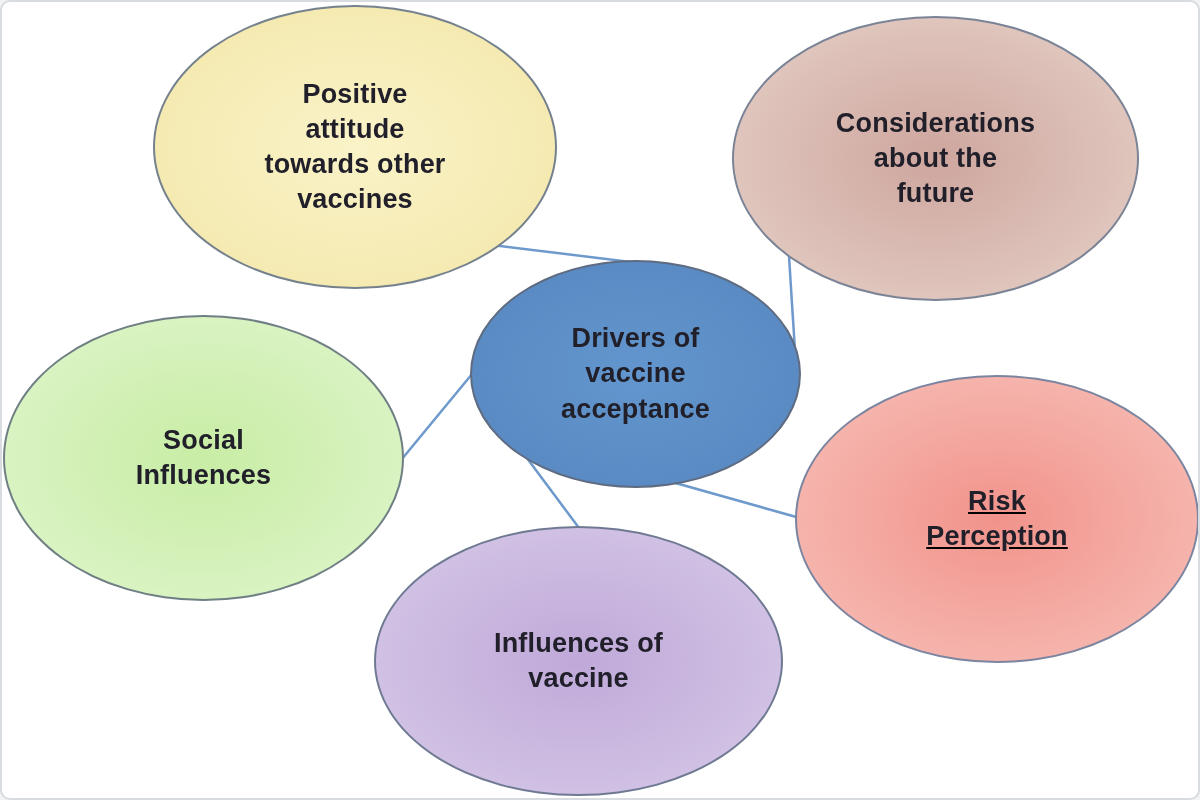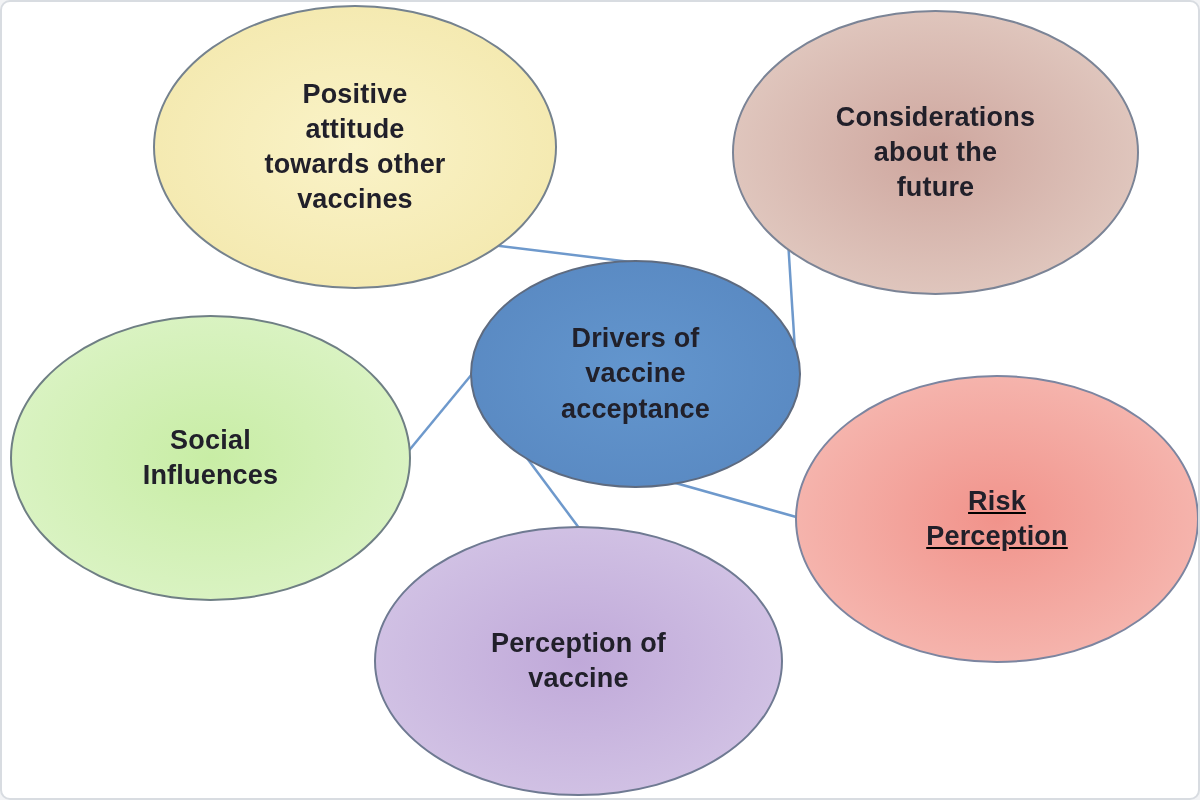--- a/index.html
+++ b/index.html
@@ -38,23 +38,23 @@
   .node .label {
     white-space: pre-line;
     font-weight: bold;
     font-size: 27px;
     line-height: 1.3;
     color: #21202a;
     letter-spacing: 0.2px;
   }
   
   .node-positive   { left: 151px; top: 3px;   width: 400px; height: 280px; }
-  .node-considerations { left: 730px; top: 8px; width: 403px; height: 281px; }
+  .node-considerations { left: 730px; top: 14px; width: 403px; height: 281px; }
   .node-drivers    { left: 468px; top: 258px; width: 327px; height: 224px; text-align: center; }
-  .node-social     { left: 8px;   top: 313px; width: 397px; height: 282px; }
+  .node-social     { left: 1px;   top: 313px; width: 397px; height: 282px; }
   .node-knowledge  { left: 372px; top: 524px; width: 405px; height: 266px; }
   .node-risk       { left: 793px; top: 373px; width: 400px; height: 284px; }
 </style>
 </head>
 <body>
 
 <div class="canvas">
 
   <svg class="connectors" viewBox="0 0 1200 800" xmlns="http://www.w3.org/2000/svg">
     <line class="connector" x1="425" y1="235" x2="645" y2="262" stroke-width="2.5" stroke="#6e99cc"></line>
@@ -82,21 +82,21 @@
 vaccine
 acceptance</span>
   </div>
 
   <div class="node node-social" style="background: radial-gradient(rgb(200, 237, 165) 0%, rgb(224, 245, 205) 100%); border-color: rgb(111, 127, 132);">
     <span class="label" style="color: rgb(33, 32, 42);">Social
 Influences</span>
   </div>
 
   <div class="node node-knowledge" style="background: radial-gradient(rgb(192, 169, 217) 0%, rgb(215, 202, 232) 100%); border-color: rgb(111, 122, 146);">
-    <span class="label" style="color: rgb(33, 32, 42);">Perception of
+    <span class="label" style="color: rgb(33, 32, 42);">Influences of
 vaccine</span>
   </div>
 
   <div class="node node-risk" style="background: radial-gradient(rgb(241, 147, 139) 0%, rgb(247, 193, 186) 100%); border-color: rgb(124, 133, 160); text-decoration: underline;">
     <span class="label" style="color: rgb(33, 32, 42);">Risk
 Perception</span>
   </div>
 
 </div>
 

